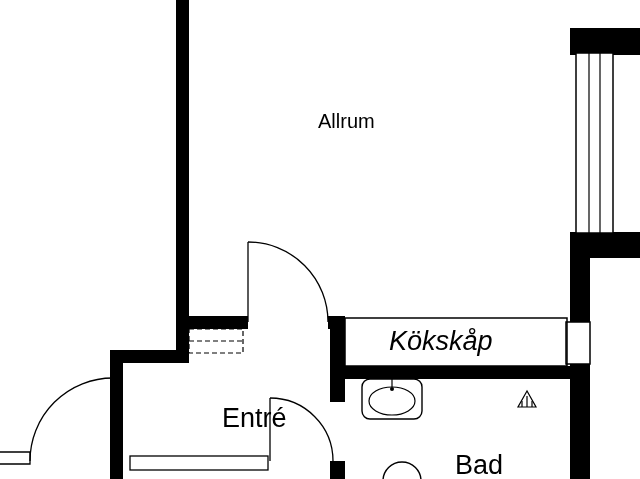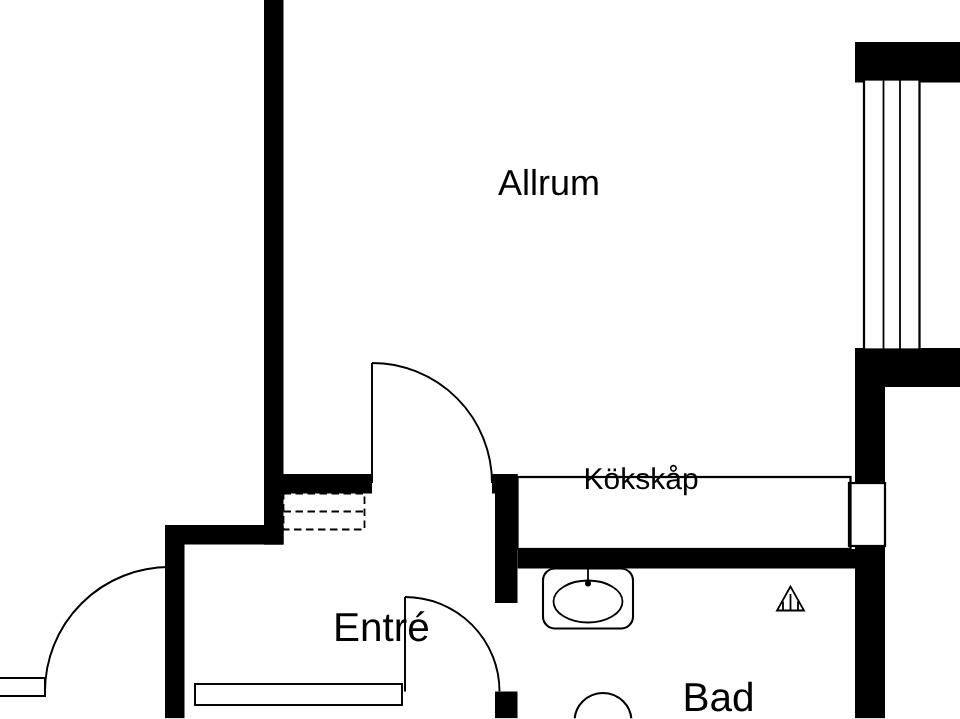--- a/index.html
+++ b/index.html
@@ -19,22 +19,22 @@
     position: absolute;
     left: 0;
     top: 0;
   }
   .room-label {
     position: absolute;
     color: #000000;
     white-space: nowrap;
     line-height: 1.1;
   }
-  .lbl-allrum  { left: 332px; top: 110px; font-size: 24px; }
-  .lbl-kokskap { left: 389px; top: 309px; font-size: 20px; }
+  .lbl-allrum  { left: 318px; top: 110px; font-size: 20px; }
+  .lbl-kokskap { left: 389px; top: 327px; font-size: 27px; font-style: italic; }
   .lbl-entre   { left: 179px; top: 404px; font-size: 27px; margin-left: 43px; }
   .lbl-bad     { left: 455px; top: 451px; font-size: 27px; }
 </style>
 </head>
 <body>
 
 <div class="plan">
 
   <svg width="640" height="479" viewBox="0 0 640 479">
 

